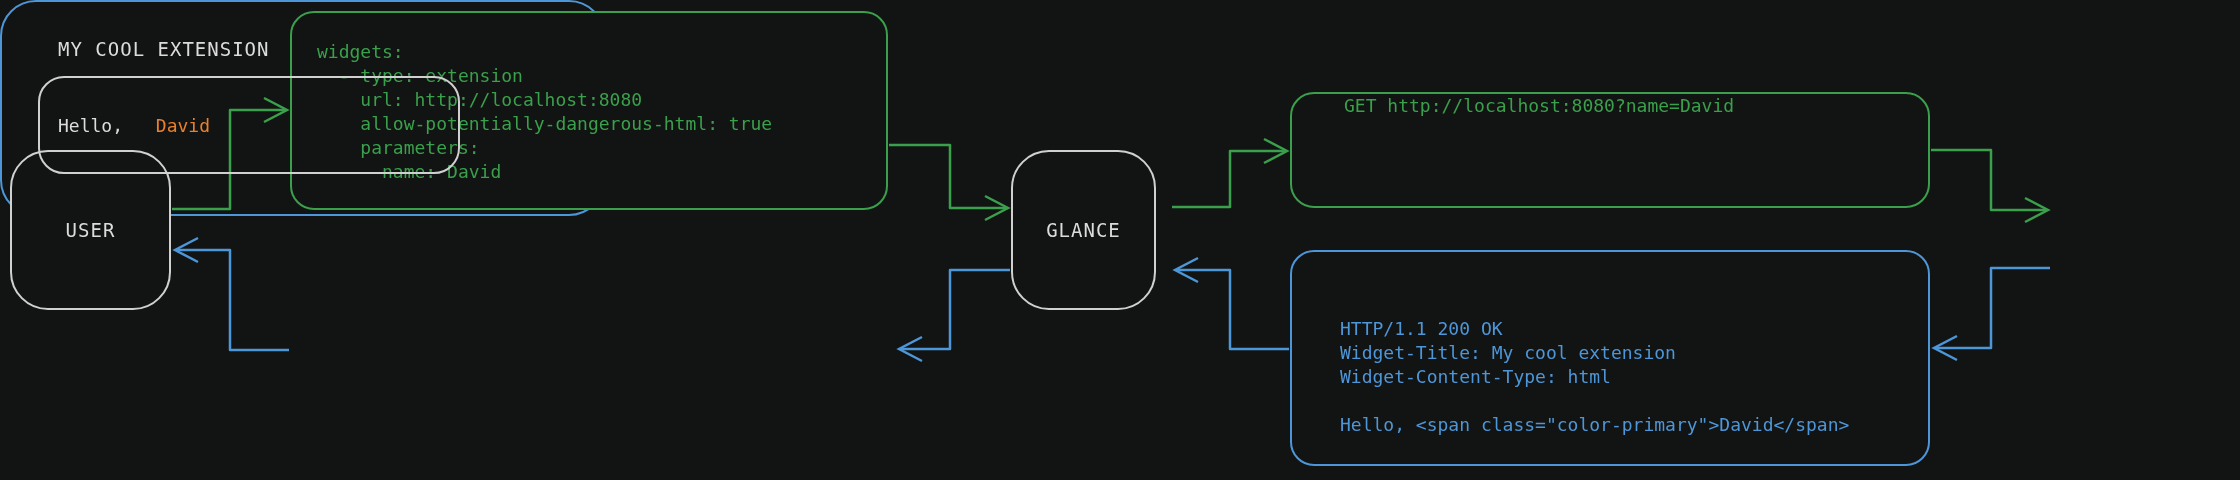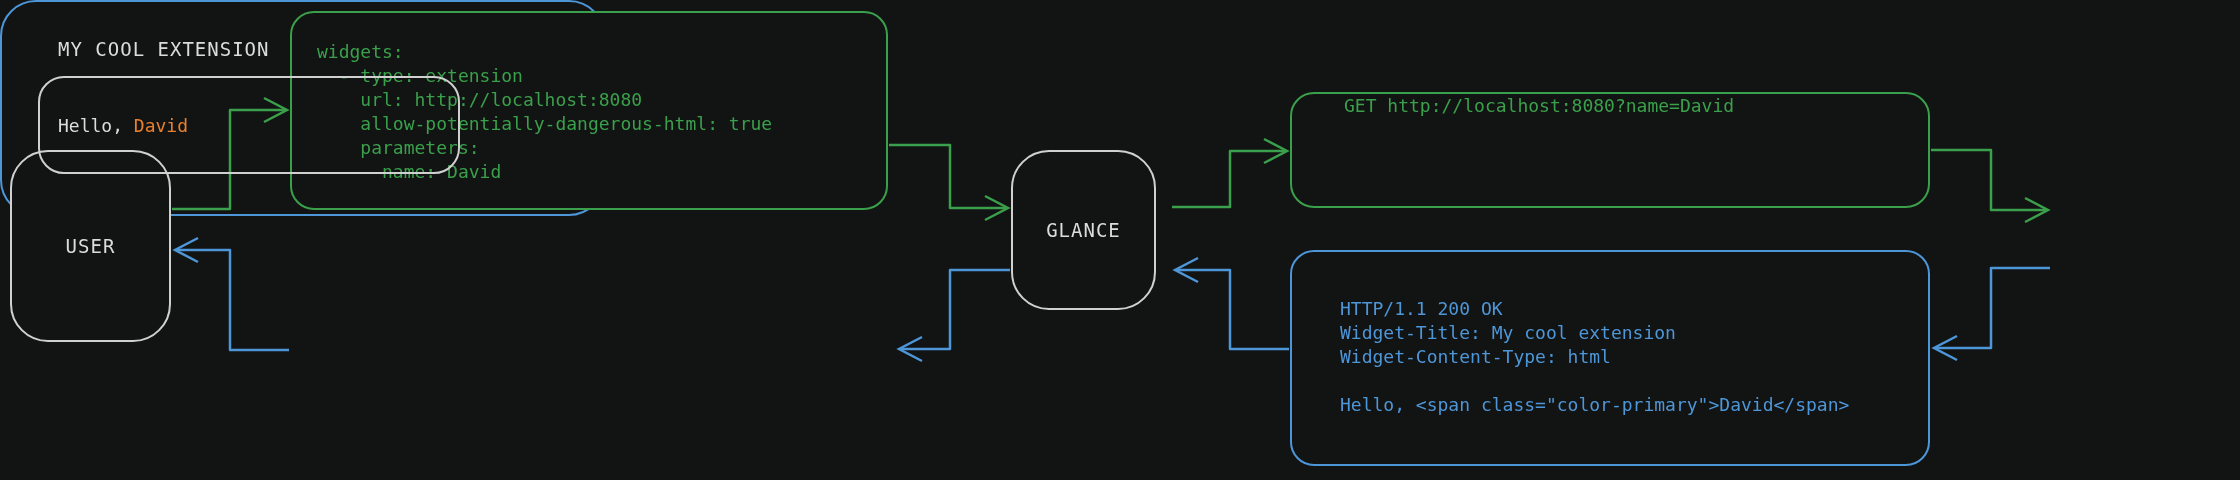--- a/index.html
+++ b/index.html
@@ -28,21 +28,21 @@
   .node{
     position:absolute;
     border:2px solid var(--gray);
     border-radius:38px;
     background:var(--bg);
     display:flex;align-items:center;justify-content:center;
     color:var(--text);
     font-size:19px;
     letter-spacing:1px;
   }
-  #node-user{left:10px;top:150px;width:161px;height:192px;}
+  #node-user{left:10px;top:150px;width:161px;height:160px;}
   #node-glance{left:1011px;top:150px;width:145px;height:160px;}
   #node-extension{left:2051px;top:152px;width:180px;height:156px;}
 
   .codebox{
     position:absolute;
     background:var(--bg);
     border-radius:24px;
     font-size:18px;
     line-height:24px;
   }
@@ -61,21 +61,21 @@
     border:2px solid var(--green);
     color:var(--green);
     display:flex;align-items:flex-start;
   }
   #request-box pre{padding-left:52px;}
   #response-box{
     left:1290px;top:250px;width:640px;height:216px;
     border:2px solid var(--blue);
     color:var(--blue);
   }
-  #response-box pre{padding:45px 4px 0 48px;}
+  #response-box pre{padding:45px 4px 0 48px;margin-top:20px;}
 
   #widget-box{
     left:290px;top:252px;width:605px;height:216px;
     border:2px solid var(--blue);
     border-radius:36px;
     background:var(--bg);
     text-decoration:underline;
   }
   #widget-title{
     position:absolute;left:58px;top:37px;
@@ -86,21 +86,21 @@
   }
   #widget-inner{
     position:absolute;left:38px;top:76px;width:422px;height:98px;
     border:2px solid var(--gray);
     border-radius:26px;
     display:flex;align-items:center;
     font-size:18px;
   }
   .greeting{padding-left:18px;white-space:pre;}
   .greeting .prefix{color:var(--text);}
-  .greeting .name{color:var(--orange);}
+  .greeting .name{color:var(--orange);margin-left:22px;}
 </style>
 </head>
 <body>
 
 <div class="canvas">
 
   <svg class="edges" viewBox="0 0 2240 480" xmlns="http://www.w3.org/2000/svg">
     <defs>
       <marker id="arrow-green" markerUnits="userSpaceOnUse" markerWidth="30" markerHeight="30" viewBox="0 0 30 30" refX="26" refY="15" orient="auto">
         <path d="M4,3 L27,15 L4,27" class="arrowhead" stroke="#3aa04b"></path>

